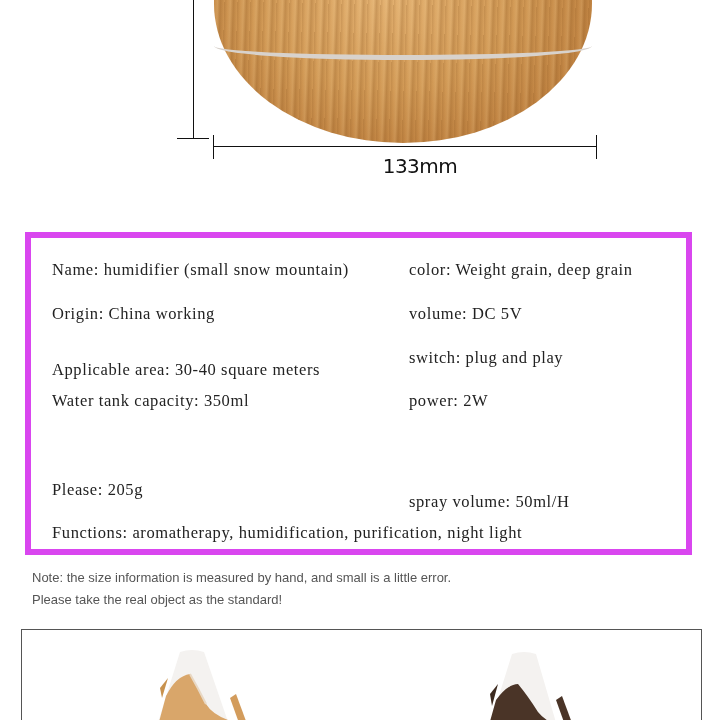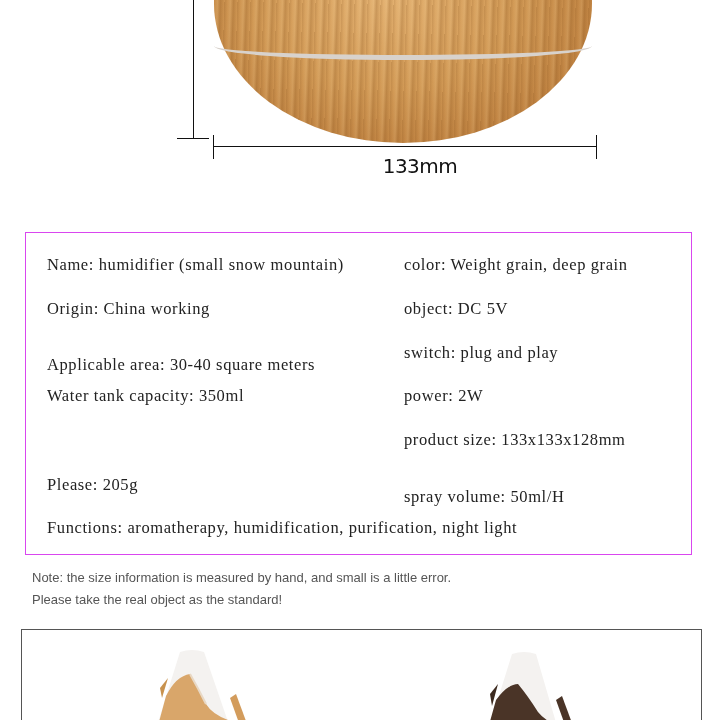--- a/index.html
+++ b/index.html
@@ -36,21 +36,21 @@
   .dim-h-cap-l { position: absolute; left: 213px; top: 135px; width: 1px; height: 24px; background: #111; }
   .dim-h-cap-r { position: absolute; left: 596px; top: 135px; width: 1px; height: 24px; background: #111; }
   .dim-label {
     position: absolute; left: 360px; top: 154px; width: 120px; text-align: center;
     font-size: 20px; color: #111; font-family: "DejaVu Sans", sans-serif; letter-spacing: -0.5px;
   }
 
   
   .spec-box {
     position: absolute; left: 25px; top: 232px; width: 667px; height: 323px;
-    border: 1px solid #d946ef; box-sizing: border-box;
+    border: 6px solid #d946ef; box-sizing: border-box;
   }
   .spec-row {
     position: absolute; left: 21px; height: 22px; font-size: 16.5px; color: #222;
     font-family: "Liberation Serif", serif; white-space: nowrap; letter-spacing: 0.6px;
   }
   .spec-col2 { left: 378px; }
 
   
   .note { position: absolute; left: 32px; font-size: 13px; color: #555; white-space: nowrap; }
 
@@ -76,29 +76,28 @@
   <div class="dim-h-cap-l"></div>
   <div class="dim-h-cap-r"></div>
   <div class="dim-label">133mm</div>
 </div>
 
 <div class="spec-box">
   <div class="spec-row" style="top:22px">Name: humidifier (small snow mountain)</div>
   <div class="spec-row spec-col2" style="top:22px">color: Weight grain, deep grain</div>
 
   <div class="spec-row" style="top:66px">Origin: China working</div>
-  <div class="spec-row spec-col2" style="top:66px">object: DC 5V</div>
+  <div class="spec-row spec-col2" style="top:66px">volume: DC 5V</div>
 
   <div class="spec-row" style="top:122px">Applicable area: 30-40 square meters</div>
   <div class="spec-row spec-col2" style="top:110px">switch: plug and play</div>
 
   <div class="spec-row" style="top:153px">Water tank capacity: 350ml</div>
   <div class="spec-row spec-col2" style="top:153px">power: 2W</div>
 
-  <div class="spec-row spec-col2" style="top:197px">product size: 133x133x128mm</div>
 
   <div class="spec-row" style="top:242px">Please: 205g</div>
   <div class="spec-row spec-col2" style="top:254px">spray volume: 50ml/H</div>
 
   <div class="spec-row" style="top:285px">Functions: aromatherapy, humidification, purification, night light</div>
 </div>
 
 <div class="note" style="top:570px">Note: the size information is measured by hand, and small is a little error.</div>
 <div class="note" style="top:592px">Please take the real object as the standard!</div>
 

